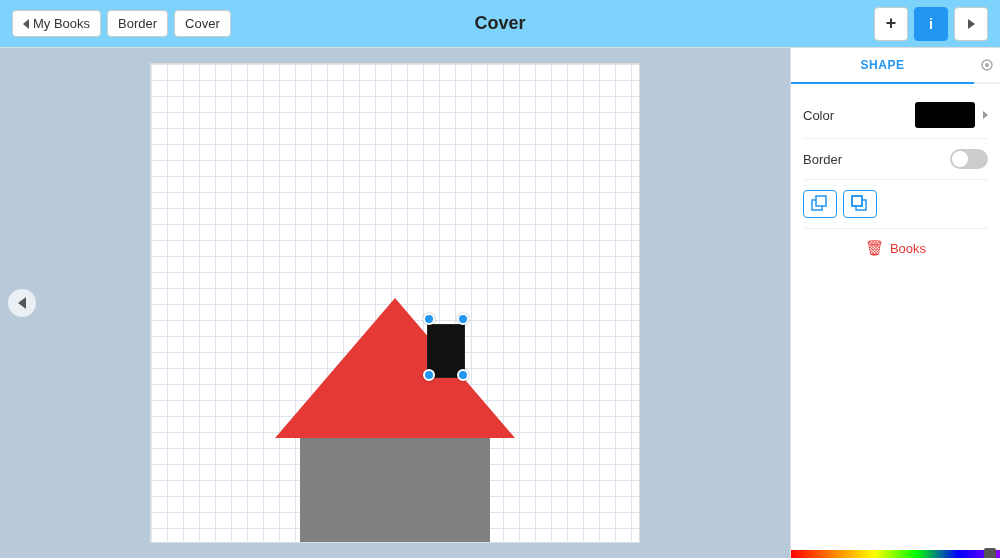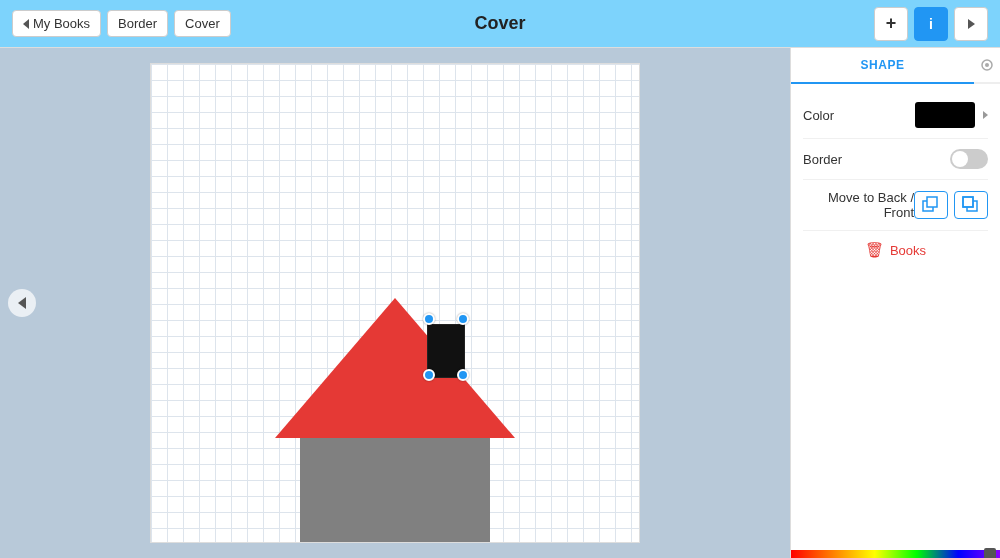--- a/index.html
+++ b/index.html
@@ -372,21 +372,20 @@
         </div>
       </div>
 
 
       <div class="prop-row">
         <span class="prop-label">Border</span>
         <div class="toggle"></div>
       </div>
 
       <div class="prop-row">
-        <span class="prop-label">Move to Back / Front</span>
         <div class="move-buttons">
           <div class="move-btn">
             <svg viewBox="0 0 18 18">
               <rect x="1" y="5" width="10" height="10" fill="none" stroke="#2196f3" stroke-width="1.5"></rect>
               <rect x="5" y="1" width="10" height="10" fill="white" stroke="#2196f3" stroke-width="1.5"></rect>
             </svg>
           </div>
           <div class="move-btn">
             <svg viewBox="0 0 18 18">
               <rect x="5" y="5" width="10" height="10" fill="none" stroke="#2196f3" stroke-width="1.5"></rect>

